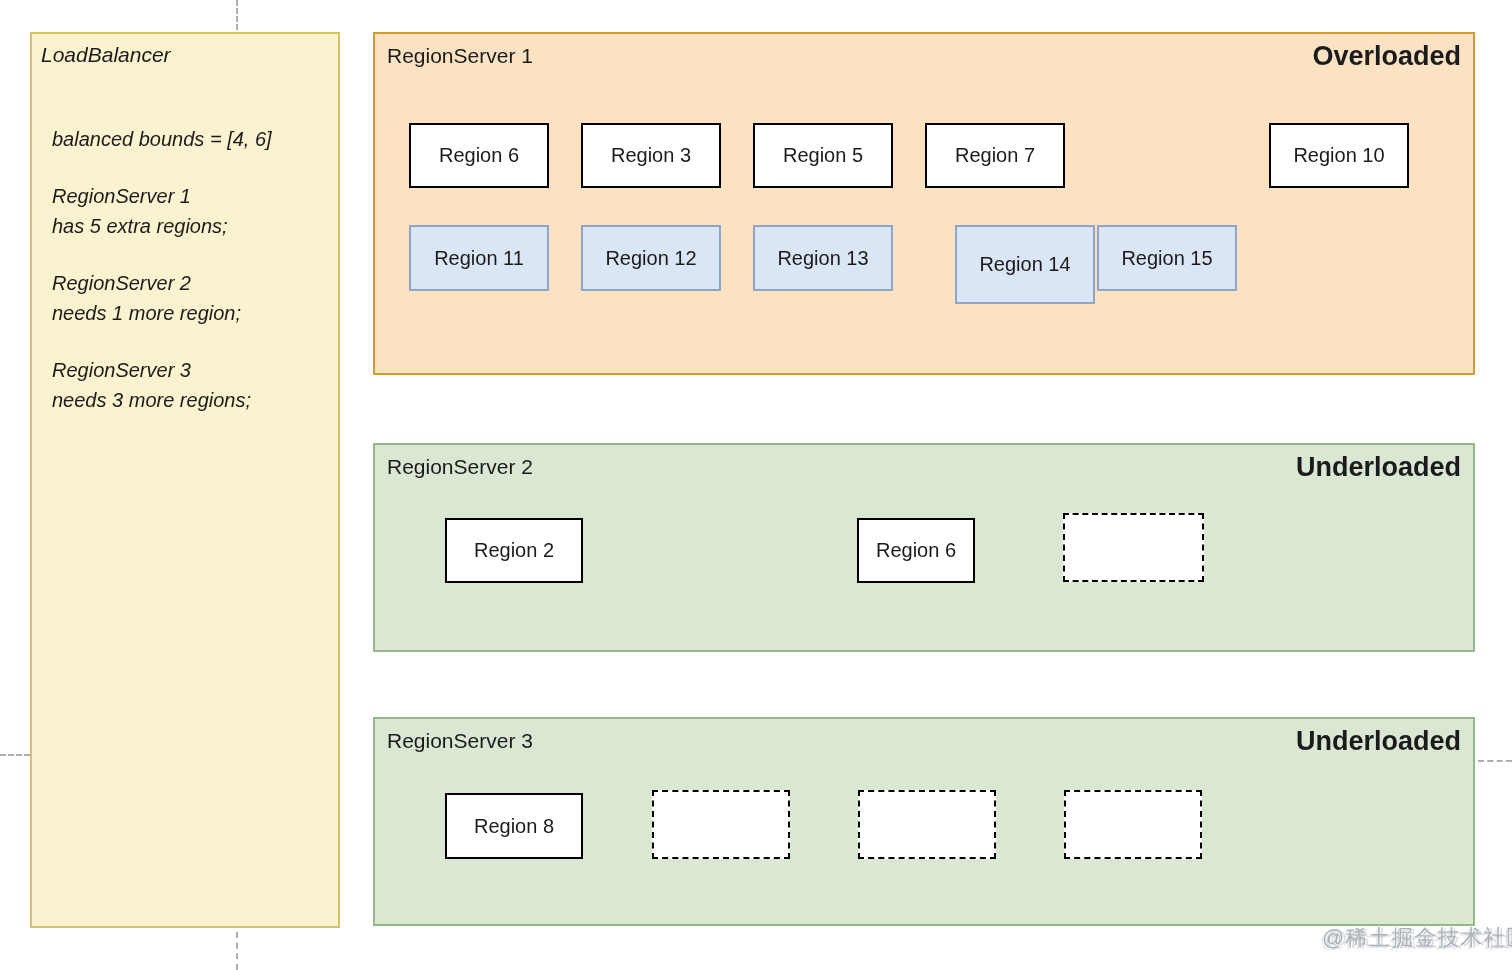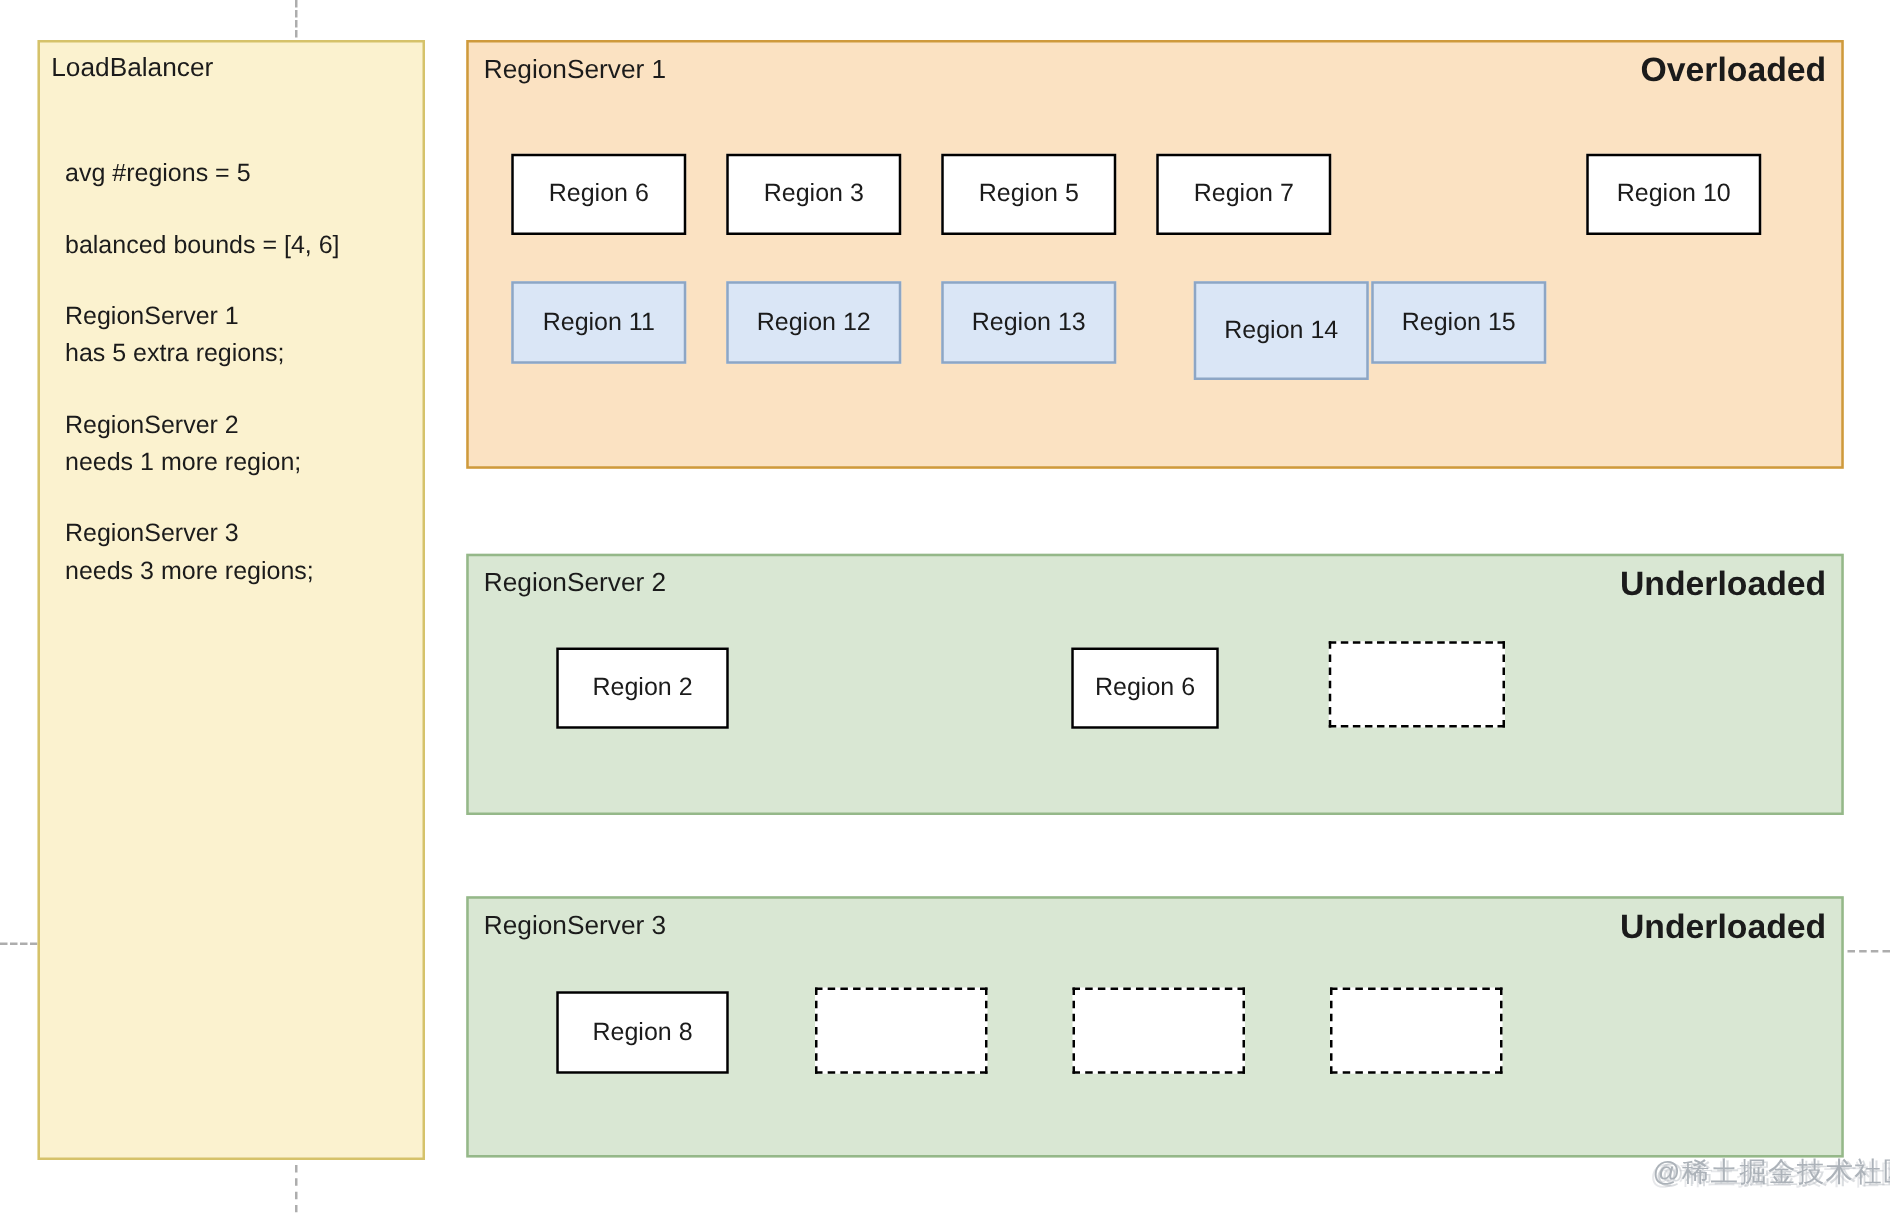--- a/index.html
+++ b/index.html
@@ -9,21 +9,21 @@
     --region-white-fill:#FFFFFF; --region-black-border:#000000;
     --region-blue-fill:#DAE6F6;  --region-blue-border:#8DA6C5;
     --guide-gray:#ADADAD; --text-dark:#1B1B1B; --watermark-gray:#98A0A8;
   }
   html,body{margin:0;padding:0;}
   body{
     width:1512px;height:970px;position:relative;overflow:hidden;
     background:#FFFFFF;font-family:"Liberation Sans",sans-serif;color:var(--text-dark);
   }
   .panel{position:absolute;box-sizing:border-box;}
-  .panel.yellow{background:var(--panel-yellow-fill);border:2px solid var(--panel-yellow-border);}
+  .panel.yellow{background:var(--panel-yellow-fill);border:2px solid var(--panel-yellow-border);font-style:italic;}
   .panel.orange{background:var(--panel-orange-fill);border:2px solid var(--panel-orange-border);}
   .panel.green {background:var(--panel-green-fill); border:2px solid var(--panel-green-border);}
   .panel-head{display:flex;justify-content:space-between;align-items:flex-start;padding:9px 12px 0 12px;}
   .panel-title{font-size:21px;line-height:26px;}
   .status-label{font-size:27px;line-height:26px;font-weight:bold;}
   .lb-title{font-size:21px;line-height:26px;padding:8px 0 0 9px;}
   .lb-notes{margin-top:56px;padding-left:20px;font-size:20px;line-height:30px;}
   .lb-note{margin-bottom:27px;}
   .region-box{
     position:absolute;width:140px;height:65px;box-sizing:border-box;
@@ -46,23 +46,20 @@
 <body>
 
 <div class="guide v" style="left:236px;top:0;height:30px"></div>
 <div class="guide v" style="left:236px;top:932px;height:38px"></div>
 <div class="guide h" style="left:0;top:754px;width:30px"></div>
 <div class="guide h" style="left:1478px;top:760px;width:34px"></div>
 
 <div class="panel yellow" style="left:30px;top:32px;width:310px;height:896px">
   <div class="lb-title">LoadBalancer</div>
   <div class="lb-notes">
-    <div class="lb-note">
-      <div>avg #regions = 5</div>
-    </div>
     <div class="lb-note">
       <div>balanced bounds = [4, 6]</div>
     </div>
     <div class="lb-note">
       <div>RegionServer 1</div>
       <div>has 5 extra regions;</div>
     </div>
     <div class="lb-note">
       <div>RegionServer 2</div>
       <div>needs 1 more region;</div>

